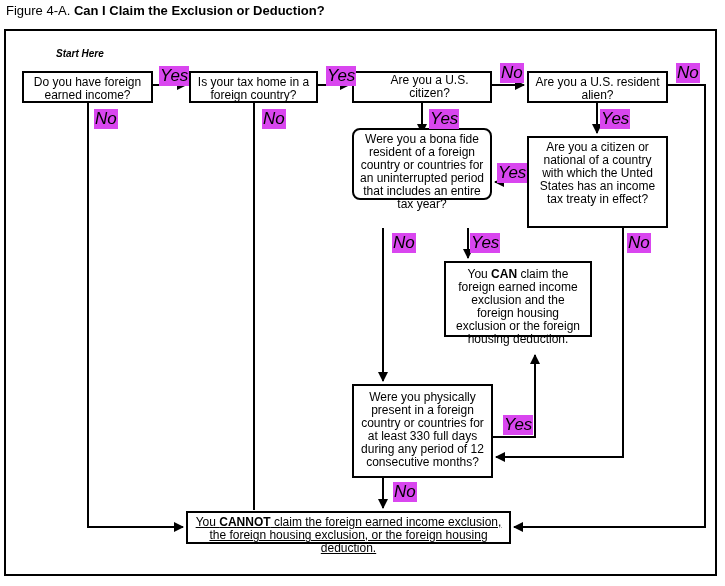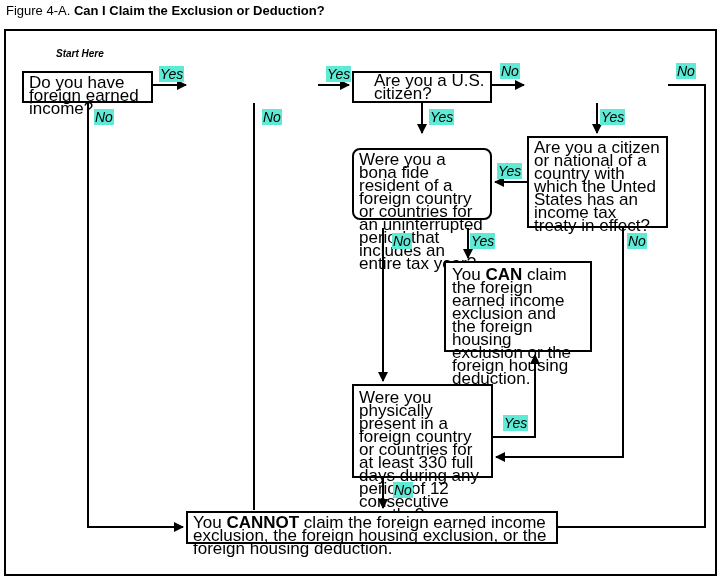--- a/index.html
+++ b/index.html
@@ -37,57 +37,58 @@
   svg.edges path {
     stroke: #000;
     stroke-width: 2;
     fill: none;
   }
   .node {
     position: absolute;
     border: 2px solid #000;
     background: #ffffff;
     box-sizing: border-box;
-    font-size: 17px;
+    font-size: 12px;
     line-height: 13px;
     color: #000;
     padding: 3px 5px;
+    text-align: center;
   }
   .node.vcenter {
     display: flex;
     align-items: center;
   }
   .edge-label {
     position: absolute;
-    font-size: 14px;
+    font-size: 17px;
     font-style: italic;
     color: #000;
     white-space: nowrap;
-    background: #5eead4;
+    background: #d946ef;
     padding: 0 1px;
     text-align: center;
   }
   .start-here {
     position: absolute;
     left: 56px; top: 48px;
     font-size: 10px;
     font-style: italic;
     font-weight: bold;
     color: #000;
   }
   
   #n-income    { left: 22px;  top: 71px;  width: 131px; height: 32px; }
   #n-taxhome   { left: 189px; top: 71px;  width: 129px; height: 32px; }
   #n-citizen   { left: 352px; top: 71px;  width: 140px; height: 32px; padding-left: 20px; }
   #n-alien     { left: 527px; top: 71px;  width: 141px; height: 32px; }
-  #n-bonafide  { left: 352px; top: 148px; width: 140px; height: 72px; border-radius: 8px; }
+  #n-bonafide  { left: 352px; top: 128px; width: 140px; height: 72px; border-radius: 8px; }
   #n-treaty    { left: 527px; top: 136px; width: 141px; height: 92px; }
-  #n-can       { left: 444px; top: 261px; width: 148px; height: 91px; padding: 5px 6px; }
+  #n-can       { left: 444px; top: 261px; width: 148px; height: 76px; padding: 5px 6px; }
   #n-physical  { left: 352px; top: 384px; width: 141px; height: 94px; padding-top: 5px; }
-  #n-cannot    { left: 186px; top: 511px; width: 372px; height: 33px; }
+  #n-cannot    { left: 186px; top: 511px; width: 325px; height: 33px; text-decoration: underline; }
   
   #l-income-yes   { left: 159px; top: 66px; }
   #l-income-no    { left: 94px;  top: 109px; }
   #l-taxhome-yes  { left: 326px; top: 66px; }
   #l-taxhome-no   { left: 262px; top: 109px; }
   #l-citizen-no   { left: 500px; top: 63px; }
   #l-citizen-yes  { left: 429px; top: 109px; }
   #l-alien-no     { left: 676px; top: 63px; }
   #l-alien-yes    { left: 600px; top: 109px; }
   #l-treaty-yes   { left: 497px; top: 163px; }
@@ -127,21 +128,23 @@
     <path d="M383 228 L383 381" marker-end="url(#arr)"></path>
     <path d="M468 228 L468 258" marker-end="url(#arr)"></path>
     <path d="M623 228 L623 457 L496 457" marker-end="url(#arr)"></path>
     <path d="M493 437 L535 437 L535 355" marker-end="url(#arr)"></path>
     <path d="M383 478 L383 508" marker-end="url(#arr)"></path>
   </svg>
 
   <div class="start-here">Start Here</div>
 
   <div class="node" id="n-income">Do you have foreign earned income?</div>
+  <div class="node" id="n-taxhome">Is your tax home in a foreign country?</div>
   <div class="node vcenter" id="n-citizen">Are you a U.S. citizen?</div>
+  <div class="node" id="n-alien">Are you a U.S. resident alien?</div>
   <div class="node" id="n-bonafide">Were you a bona fide resident of a foreign country or countries for an uninterrupted period that includes an entire tax year?</div>
   <div class="node" id="n-treaty">Are you a citizen or national of a country with which the Unted States has an income tax treaty in effect?</div>
 
   <div class="node" id="n-can">
     <span>You </span><b>CAN</b><span> claim the foreign earned income exclusion and the foreign housing exclusion or the foreign housing deduction.</span>
   </div>
 
   <div class="node" id="n-physical">Were you physically present in a foreign country or countries for at least 330 full days during any period of 12 consecutive months?</div>
 
   <div class="node" id="n-cannot">

